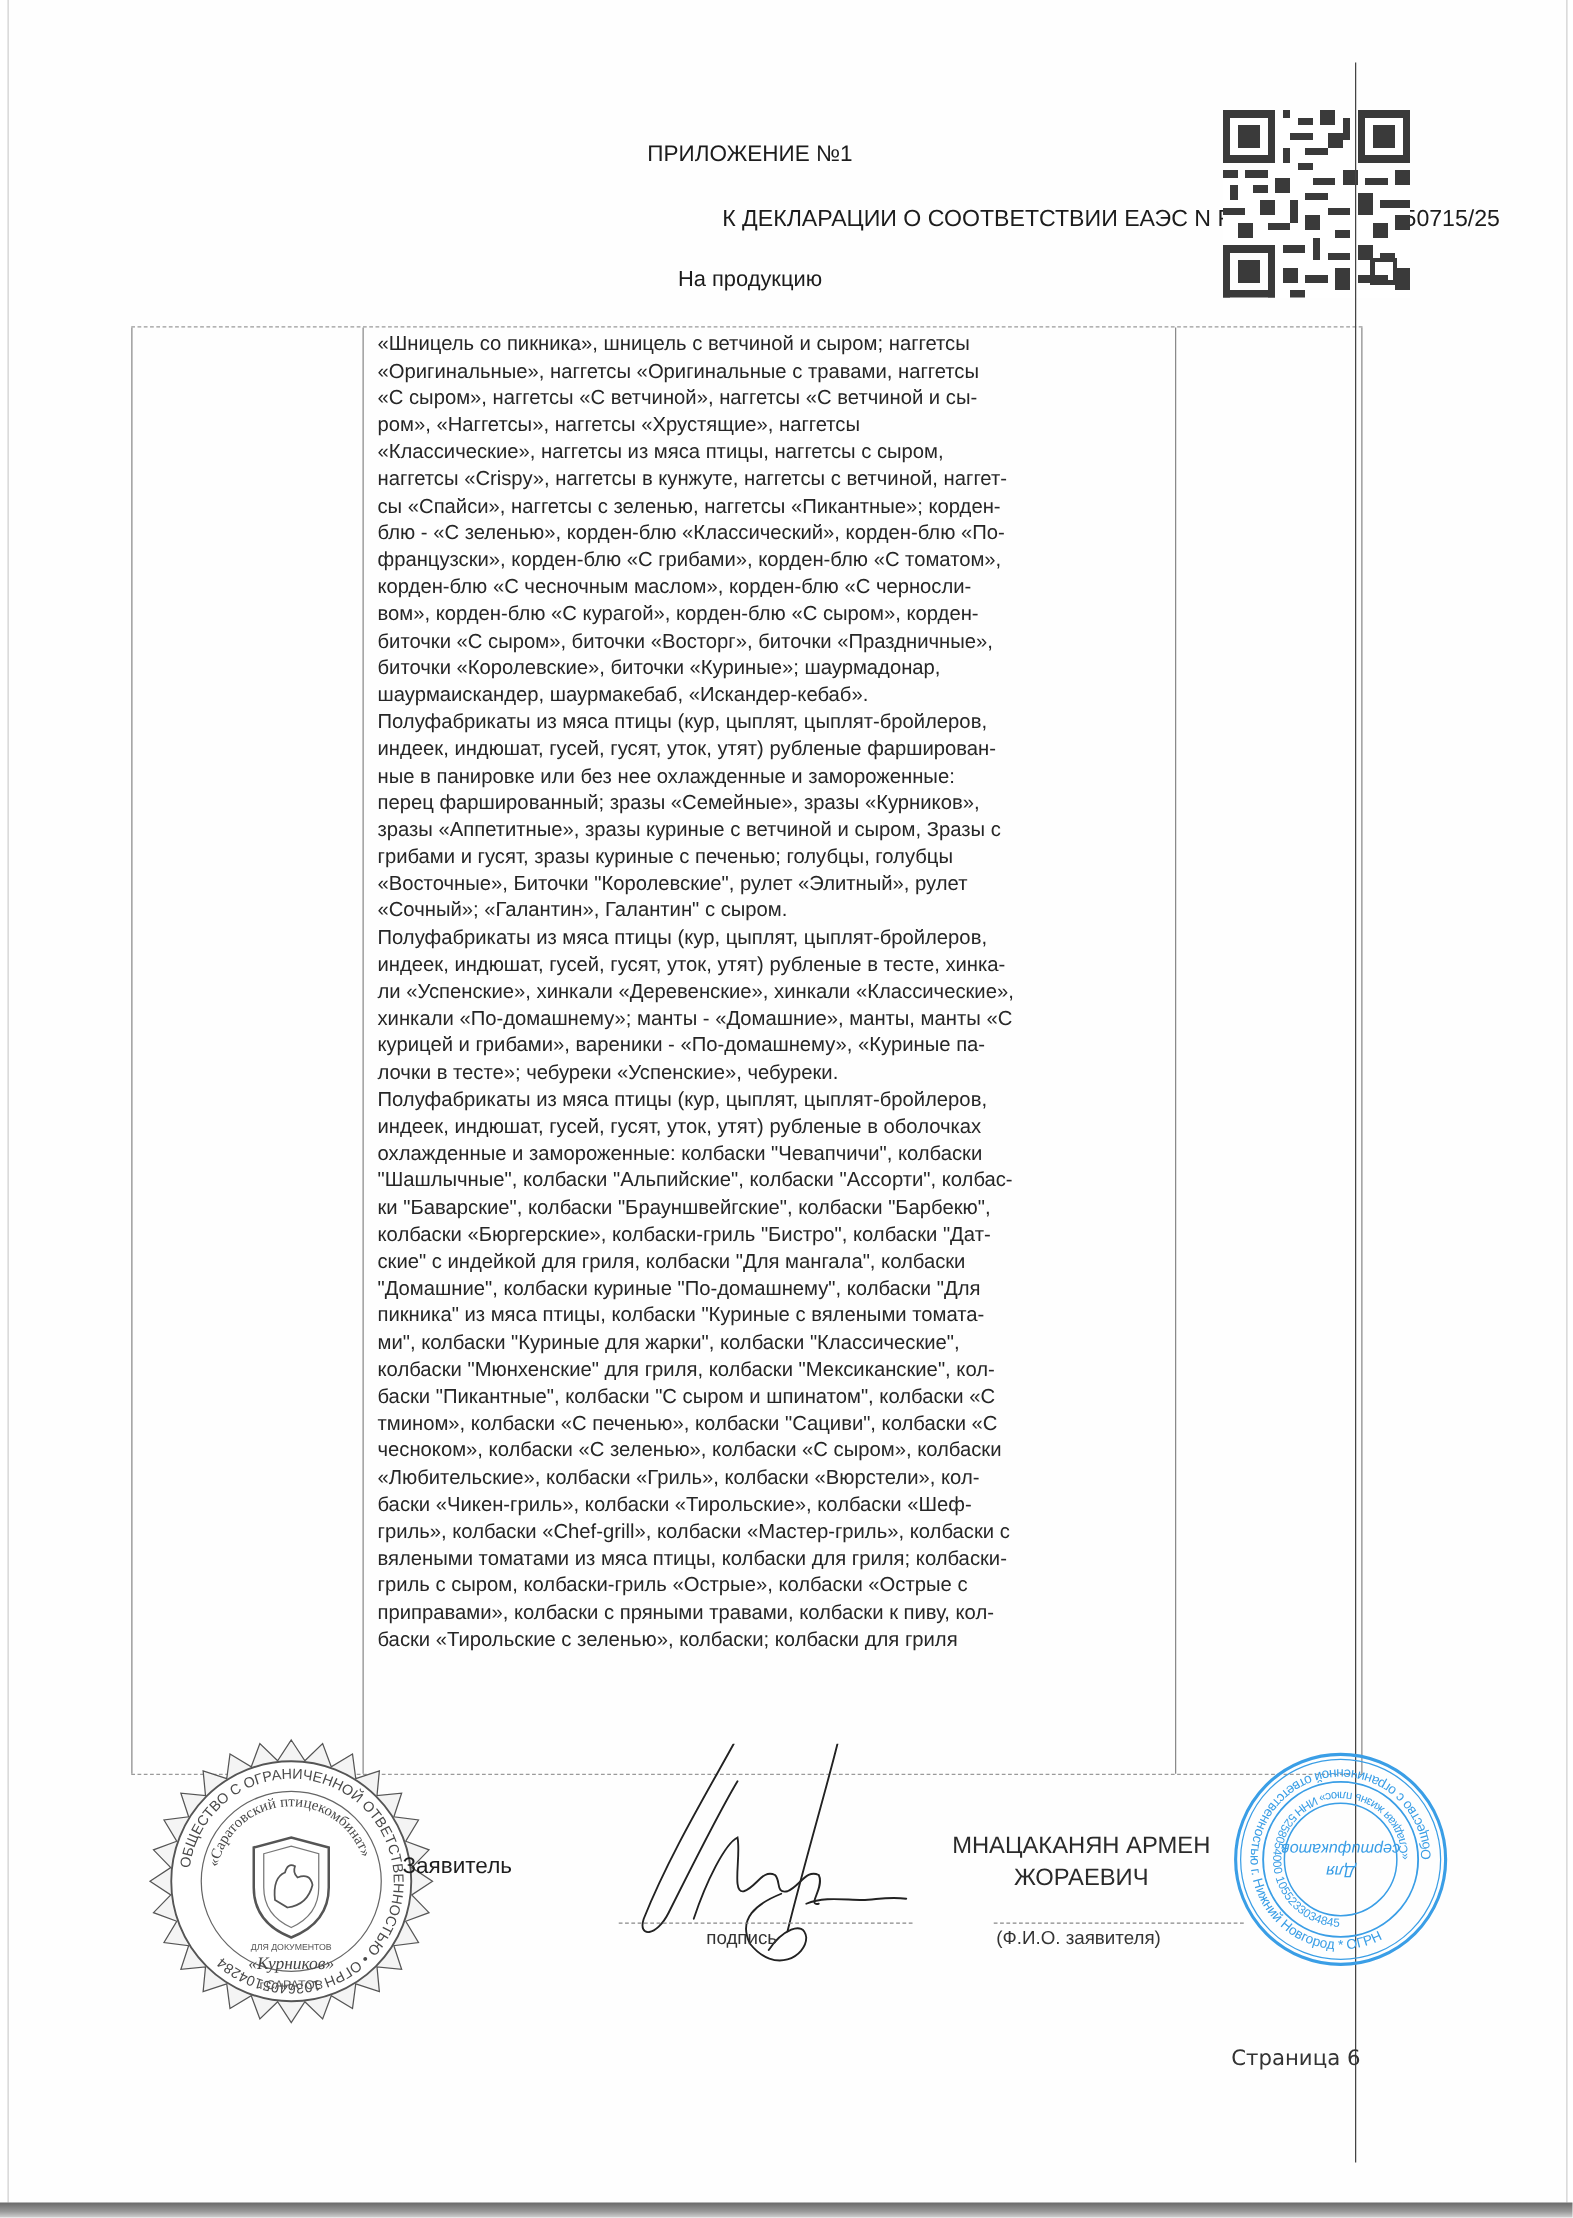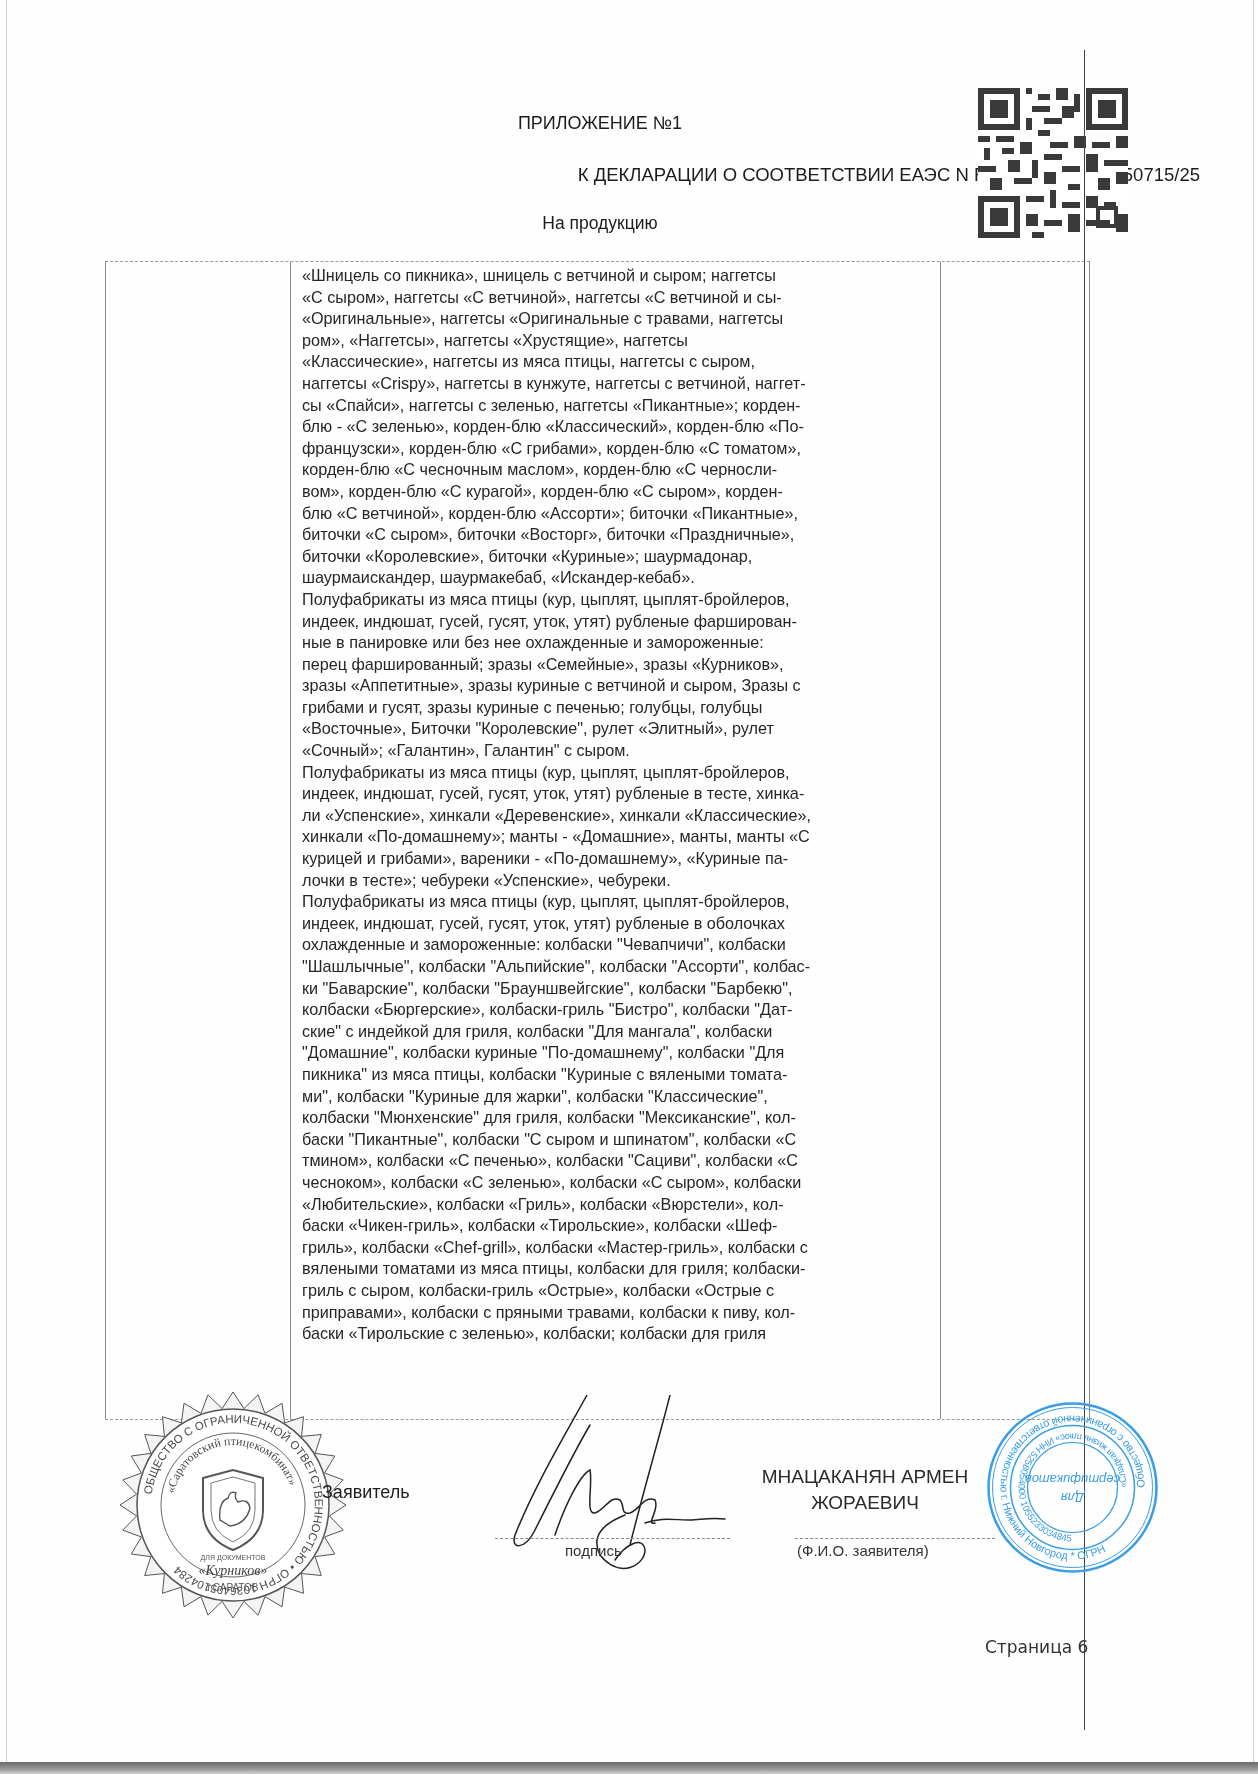--- a/index.html
+++ b/index.html
@@ -109,31 +109,30 @@
   </g>
 </svg>
 
 <div class="table">
   <div class="col-line c0"></div>
   <div class="col-line c1"></div>
   <div class="col-line c2"></div>
   <div class="col-line c3"></div>
   <div class="content" id="product-lines">
       <span class="line">«Шницель со пикника», шницель с ветчиной и сыром; наггетсы</span>
+      <span class="line">«Оригинальные», наггетсы  «Оригинальные с травами, наггетсы</span>
       <span class="line">«С сыром», наггетсы «С ветчиной», наггетсы «С ветчиной и сы-</span>
-      <span class="line">«Оригинальные», наггетсы  «Оригинальные с травами, наггетсы</span>
       <span class="line">ром», «Наггетсы», наггетсы «Хрустящие», наггетсы</span>
       <span class="line">«Классические», наггетсы из мяса птицы, наггетсы с сыром,</span>
       <span class="line">наггетсы «Crispy», наггетсы в кунжуте, наггетсы с ветчиной, наггет-</span>
       <span class="line">сы «Спайси», наггетсы с зеленью, наггетсы «Пикантные»;  корден-</span>
       <span class="line">блю - «С зеленью», корден-блю «Классический», корден-блю «По-</span>
       <span class="line">французски», корден-блю «С грибами»,  корден-блю «С томатом»,</span>
       <span class="line">корден-блю «С чесночным маслом»,  корден-блю «С черносли-</span>
       <span class="line">вом», корден-блю «С курагой», корден-блю «С сыром»,  корден-</span>
-      <span class="line">блю «С ветчиной», корден-блю «Ассорти»; биточки  «Пикантные»,</span>
       <span class="line">биточки «С сыром», биточки «Восторг», биточки  «Праздничные»,</span>
       <span class="line">биточки   «Королевские», биточки  «Куриные»; шаурмадонар,</span>
       <span class="line">шаурмаискандер, шаурмакебаб, «Искандер-кебаб».</span>
       <span class="line">Полуфабрикаты из мяса птицы (кур, цыплят, цыплят-бройлеров,</span>
       <span class="line">индеек, индюшат, гусей, гусят, уток, утят) рубленые фарширован-</span>
       <span class="line">ные в панировке или без нее охлажденные и замороженные:</span>
       <span class="line">перец фаршированный; зразы «Семейные», зразы «Курников»,</span>
       <span class="line">зразы «Аппетитные», зразы куриные с ветчиной и сыром, Зразы с</span>
       <span class="line">грибами и гусят, зразы куриные с печенью; голубцы, голубцы</span>
       <span class="line">«Восточные», Биточки "Королевские", рулет «Элитный», рулет</span>

